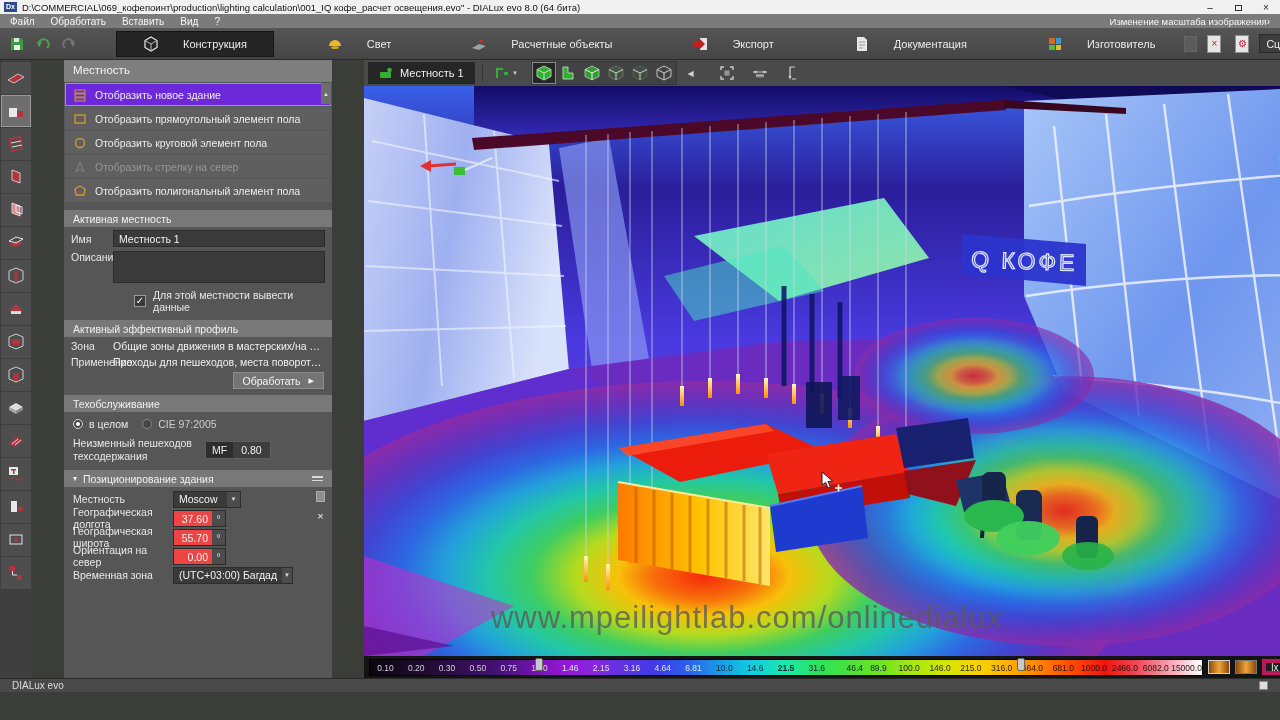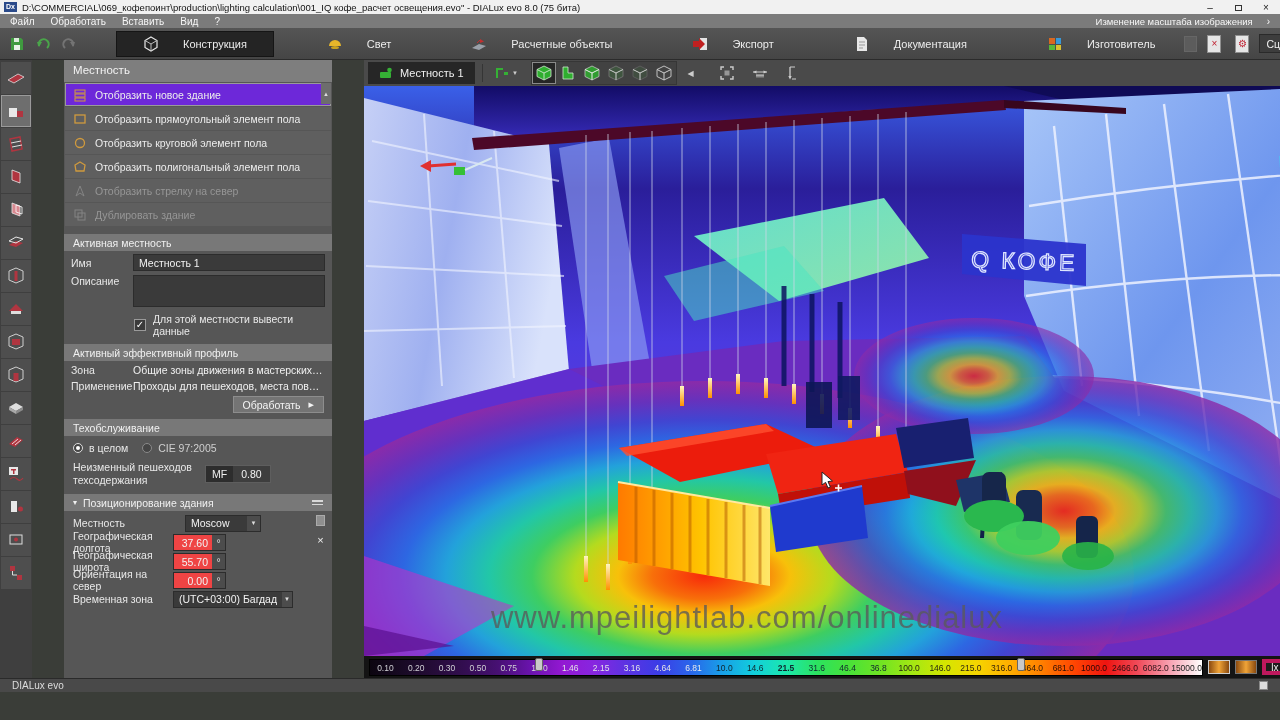--- a/index.html
+++ b/index.html
@@ -13,21 +13,21 @@
   .app-ico { background:#2a4a8a; color:#fff; font-size:7px; font-weight:bold;
     padding:0 2px; height:10px; line-height:10px; margin-right:5px; flex:none; }
   .wtitle { flex:1; white-space:nowrap; overflow:hidden; }
   .wctrl { width:28px; text-align:center; font-size:10px; color:#222; cursor:default; }
   .maxbox { display:inline-block; width:7px; height:6px; border:1px solid #333; }
 
   
   .menubar { height:14px; background:#7b7b7b; display:flex; align-items:center;
     gap:16px; padding:0 10px; font-size:10px; color:#f6f6f6; flex:none; }
   .mitem { cursor:default; }
-  .mright { margin-left:auto; font-size:9.5px; display:flex; gap:14px; align-items:center; }
+  .mright { margin-left:auto; font-size:9.5px; display:flex; gap:0; align-items:center; }
   .chev { font-size:10px; }
 
   
   .ribbon { height:32px; background:linear-gradient(#555,#454545); display:flex;
     align-items:center; border-bottom:1px solid #2b2b2b; padding:0 6px; gap:2px; flex:none; }
   .rb-left { display:flex; gap:4px; margin-right:14px; }
   .icobtn { width:22px; height:22px; background:transparent; border:0; display:flex;
     align-items:center; justify-content:center; }
   .dimmed { opacity:.35; }
   .rtabs { display:flex; align-items:center; gap:6px; }
@@ -70,21 +70,21 @@
     background:#6d6d6d; color:#ddd; font-size:6px; display:flex; align-items:center;
     justify-content:center; }
   .sech { height:17px; background:#787878; color:#f0f0f0; padding:3px 9px;
     margin-top:5px; }
   .sech.flex { display:flex; align-items:center; gap:6px; }
   .col-arr { font-size:8px; }
   .pin { margin-left:auto; width:11px; height:5px; border-top:2px solid #d8d8d8;
     border-bottom:1px solid #d8d8d8; }
   .row { display:flex; align-items:center; padding:3px 7px 1px; color:#e8e8e8; }
   .row.top { align-items:flex-start; }
-  .row label { width:62px; flex:none; }
+  .row label { width:42px; flex:none; }
   .tinput { flex:1; background:#3a3a3a; border:1px solid #2c2c2c; color:#f2f2f2;
     font-size:10.5px; height:17px; padding:0 5px; font-family:inherit; }
   .tarea { flex:1; background:#3a3a3a; border:1px solid #2c2c2c; color:#f2f2f2;
     height:32px; resize:none; font-family:inherit; }
   .crow { display:flex; align-items:center; gap:7px; padding:5px 7px 2px 70px; color:#e8e8e8; }
   .cbox { width:12px; height:12px; background:#3a3a3a; border:1px solid #9a9a9a;
     color:#fff; font-size:10px; line-height:10px; text-align:center; flex:none; }
   .val { flex:1; overflow:hidden; text-overflow:ellipsis; white-space:nowrap; color:#f0f0f0; }
   .brow { display:flex; padding:3px 8px 1px; }
   .pbtn { margin-left:auto; background:#747474; border:1px solid #8d8d8d; color:#f4f4f4;
@@ -102,21 +102,21 @@
   .frow .lab2 { width:128px; line-height:1.25; }
   .mfbox { display:flex; margin-left:4px; border:1px solid #5e5e5e; }
   .mfu { background:#2d2d2d; color:#eee; padding:2px 6px; }
   .mfv { background:#3e3e3e; color:#f2f2f2; padding:2px 8px; min-width:34px; text-align:right; }
   .posrows { position:relative; padding-top:2px; }
   .prow { display:flex; align-items:center; padding:2px 7px 1px 9px; color:#e8e8e8; height:19px; }
   .prow label { width:100px; flex:none; }
   .ddl { display:flex; align-items:center; background:#3a3a3a; border:1px solid #2c2c2c;
     height:17px; color:#f2f2f2; padding-left:5px; }
   .ddl .dda { width:13px; font-size:6px; }
-  .w86 { width:76px;margin-left:12px; } .w116 { width:120px; }
+  .w86 { width:68px; } .w116 { width:120px; }
   .numbox { display:flex; border:1px solid #2c2c2c; height:17px; }
   .nval { width:38px; text-align:right; padding:2px 4px; background:#ef4444; color:#f2f2f2; }
   .nunit { width:13px; background:#4c4c4c; color:#ddd; text-align:center; padding-top:2px; }
   .pos-side { position:absolute; right:7px; top:4px; display:flex; flex-direction:column;
     gap:9px; align-items:center; }
   .doc-ico { width:9px; height:11px; background:#8f8f8f; border:1px solid #aaa; }
   .xbtn { color:#f0f0f0; font-size:11px; line-height:1; cursor:default; }
 
   
   .viewport { width:980px; display:flex; flex-direction:column; flex:none; }
@@ -156,21 +156,21 @@
   .sb-ico { margin-left:auto; width:9px; height:9px; background:#ddd; border:1px solid #888; }
   .letterbox { height:28px; background:#3a3d38; flex:none; }
 </style>
 </head>
 <body>
 
 <div class="app">
 
   <div class="titlebar">
     <span class="app-ico">Dx</span>
-    <span class="wtitle">D:\COMMERCIAL\069_кофепоинт\production\lighting calculation\001_IQ кофе_расчет освещения.evo" - DIALux evo 8.0  (75 бита)</span>
+    <span class="wtitle">D:\COMMERCIAL\069_кофепоинт\production\lighting calculation\001_IQ кофе_расчет освещения.evo" - DIALux evo 8.0  (64 бита)</span>
     <span class="wctrl">–</span>
     <span class="wctrl"><span class="maxbox"></span></span>
     <span class="wctrl">×</span>
   </div>
 
   <div class="menubar">
     <span class="mitem">Файл</span>
     <span class="mitem">Обработать</span>
     <span class="mitem">Вставить</span>
     <span class="mitem">Вид</span>
@@ -399,38 +399,31 @@
               <rect x="2" y="3" width="10" height="8" fill="none" stroke="#d09a3e" stroke-width="1.3"></rect>
             </svg>
           <span>Отобразить прямоугольный элемент пола</span>
         </div>
         <div class="tool">
           <svg width="14" height="14" viewBox="0 0 14 14">
               <circle cx="7" cy="7" r="4.5" fill="none" stroke="#d09a3e" stroke-width="1.3"></circle>
             </svg>
           <span>Отобразить круговой элемент пола</span>
         </div>
+        <div class="tool dis">
+          <svg width="14" height="14" viewBox="0 0 14 14">
+              <path d="M7 2 L11 12 7 9 3 12 Z" fill="none" stroke="#bbb"></path>
+            </svg>
+          <span>Отобразить стрелку на север</span>
+        </div>
         <div class="tool">
           <svg width="14" height="14" viewBox="0 0 14 14">
               <polygon points="7,2 12,5 11,11 3,11 2,5" fill="none" stroke="#d09a3e" stroke-width="1.3"></polygon>
             </svg>
           <span>Отобразить полигональный элемент пола</span>
-        </div>
-        <div class="tool dis">
-          <svg width="14" height="14" viewBox="0 0 14 14">
-              <path d="M7 2 L11 12 7 9 3 12 Z" fill="none" stroke="#bbb"></path>
-            </svg>
-          <span>Отобразить стрелку на север</span>
-        </div>
-        <div class="tool dis">
-          <svg width="14" height="14" viewBox="0 0 14 14">
-              <rect x="2" y="2" width="7" height="7" fill="none" stroke="#bbb"></rect>
-              <rect x="5" y="5" width="7" height="7" fill="none" stroke="#bbb"></rect>
-            </svg>
-          <span>Дублировать здание</span>
         </div>
         <div class="tscroll">
           <span>▲</span>
         </div>
       </div>
 
       <div class="sech">Активная местность</div>
       <div class="row">
         <label>Имя</label>
         <input class="tinput" value="Местность 1" style="">
@@ -813,22 +806,22 @@
             <span class="fcl" style="color: rgb(216, 216, 220);">1.00</span>
             <span class="fcl" style="color: rgb(226, 226, 230);">1.46</span>
             <span class="fcl" style="color: rgb(226, 226, 230);">2.15</span>
             <span class="fcl" style="color: rgb(226, 226, 230);">3.16</span>
             <span class="fcl" style="color: rgb(226, 226, 230);">4.64</span>
             <span class="fcl" style="color: rgb(232, 232, 236);">6.81</span>
             <span class="fcl" style="color: rgb(16, 38, 46);">10.0</span>
             <span class="fcl" style="color: rgb(16, 38, 46);">14.6</span>
             <span class="fcl" style="color: rgb(16, 38, 46); font-weight: bold;">21.5</span>
             <span class="fcl" style="color: rgb(16, 38, 46);">31.6</span>
-            <span class="fcl" style="color: rgb(16, 38, 46);">46.4</span>
-            <span class="fcl" style="color: rgb(16, 38, 46);">36.8</span>
+            <span class="fcl" style="color: rgb(16, 38, 46); text-align: right;">46.4</span>
+            <span class="fcl" style="color: rgb(16, 38, 46);">89.9</span>
             <span class="fcl" style="color: rgb(38, 38, 16);">100.0</span>
             <span class="fcl" style="color: rgb(38, 38, 16);">146.0</span>
             <span class="fcl" style="color: rgb(46, 36, 16);">215.0</span>
             <span class="fcl" style="color: rgb(46, 28, 8);">316.0</span>
             <span class="fcl" style="color: rgb(46, 22, 8);">464.0</span>
             <span class="fcl" style="color: rgb(46, 14, 6);">681.0</span>
             <span class="fcl" style="color: rgb(46, 6, 6);">1000.0</span>
             <span class="fcl" style="color: rgb(48, 10, 14);">2466.0</span>
             <span class="fcl" style="color: rgb(48, 20, 26);">6082.0</span>
             <span class="fcl" style="color: rgb(34, 34, 34);">15000.0</span>

